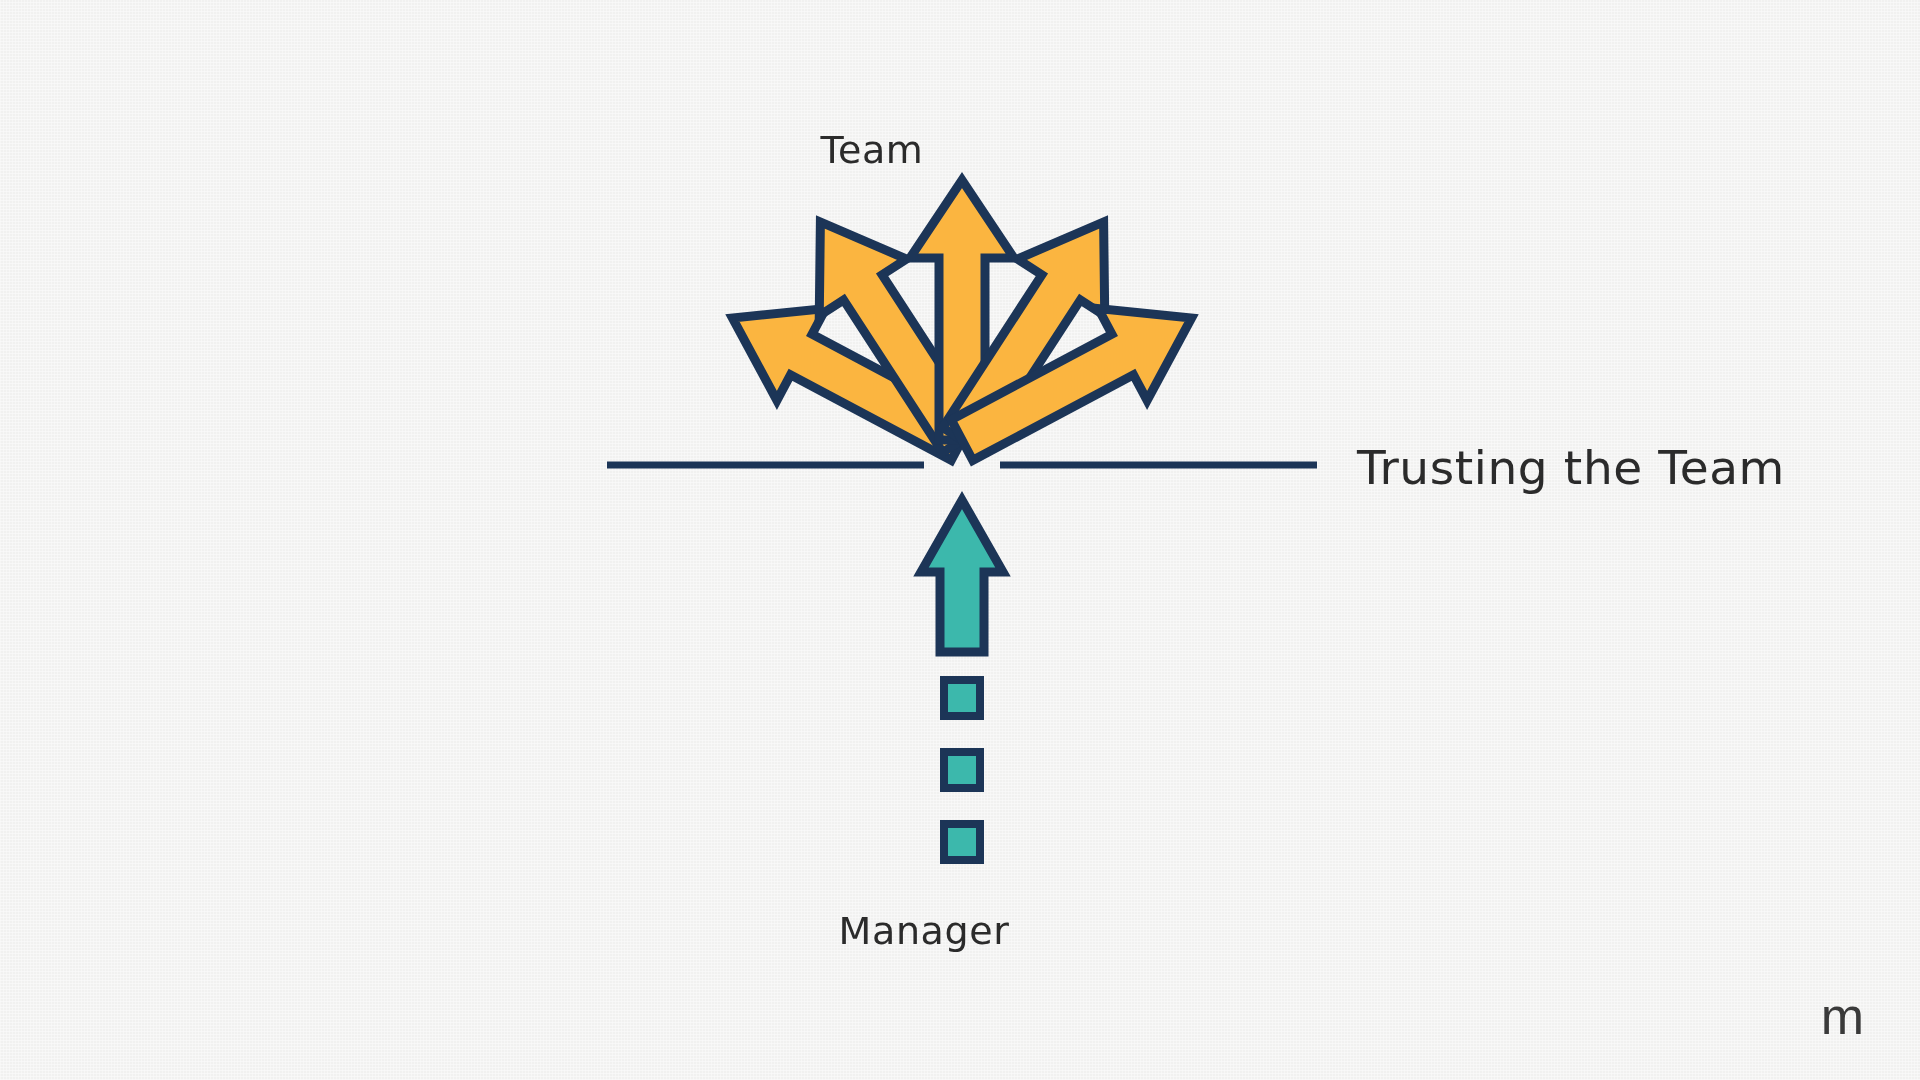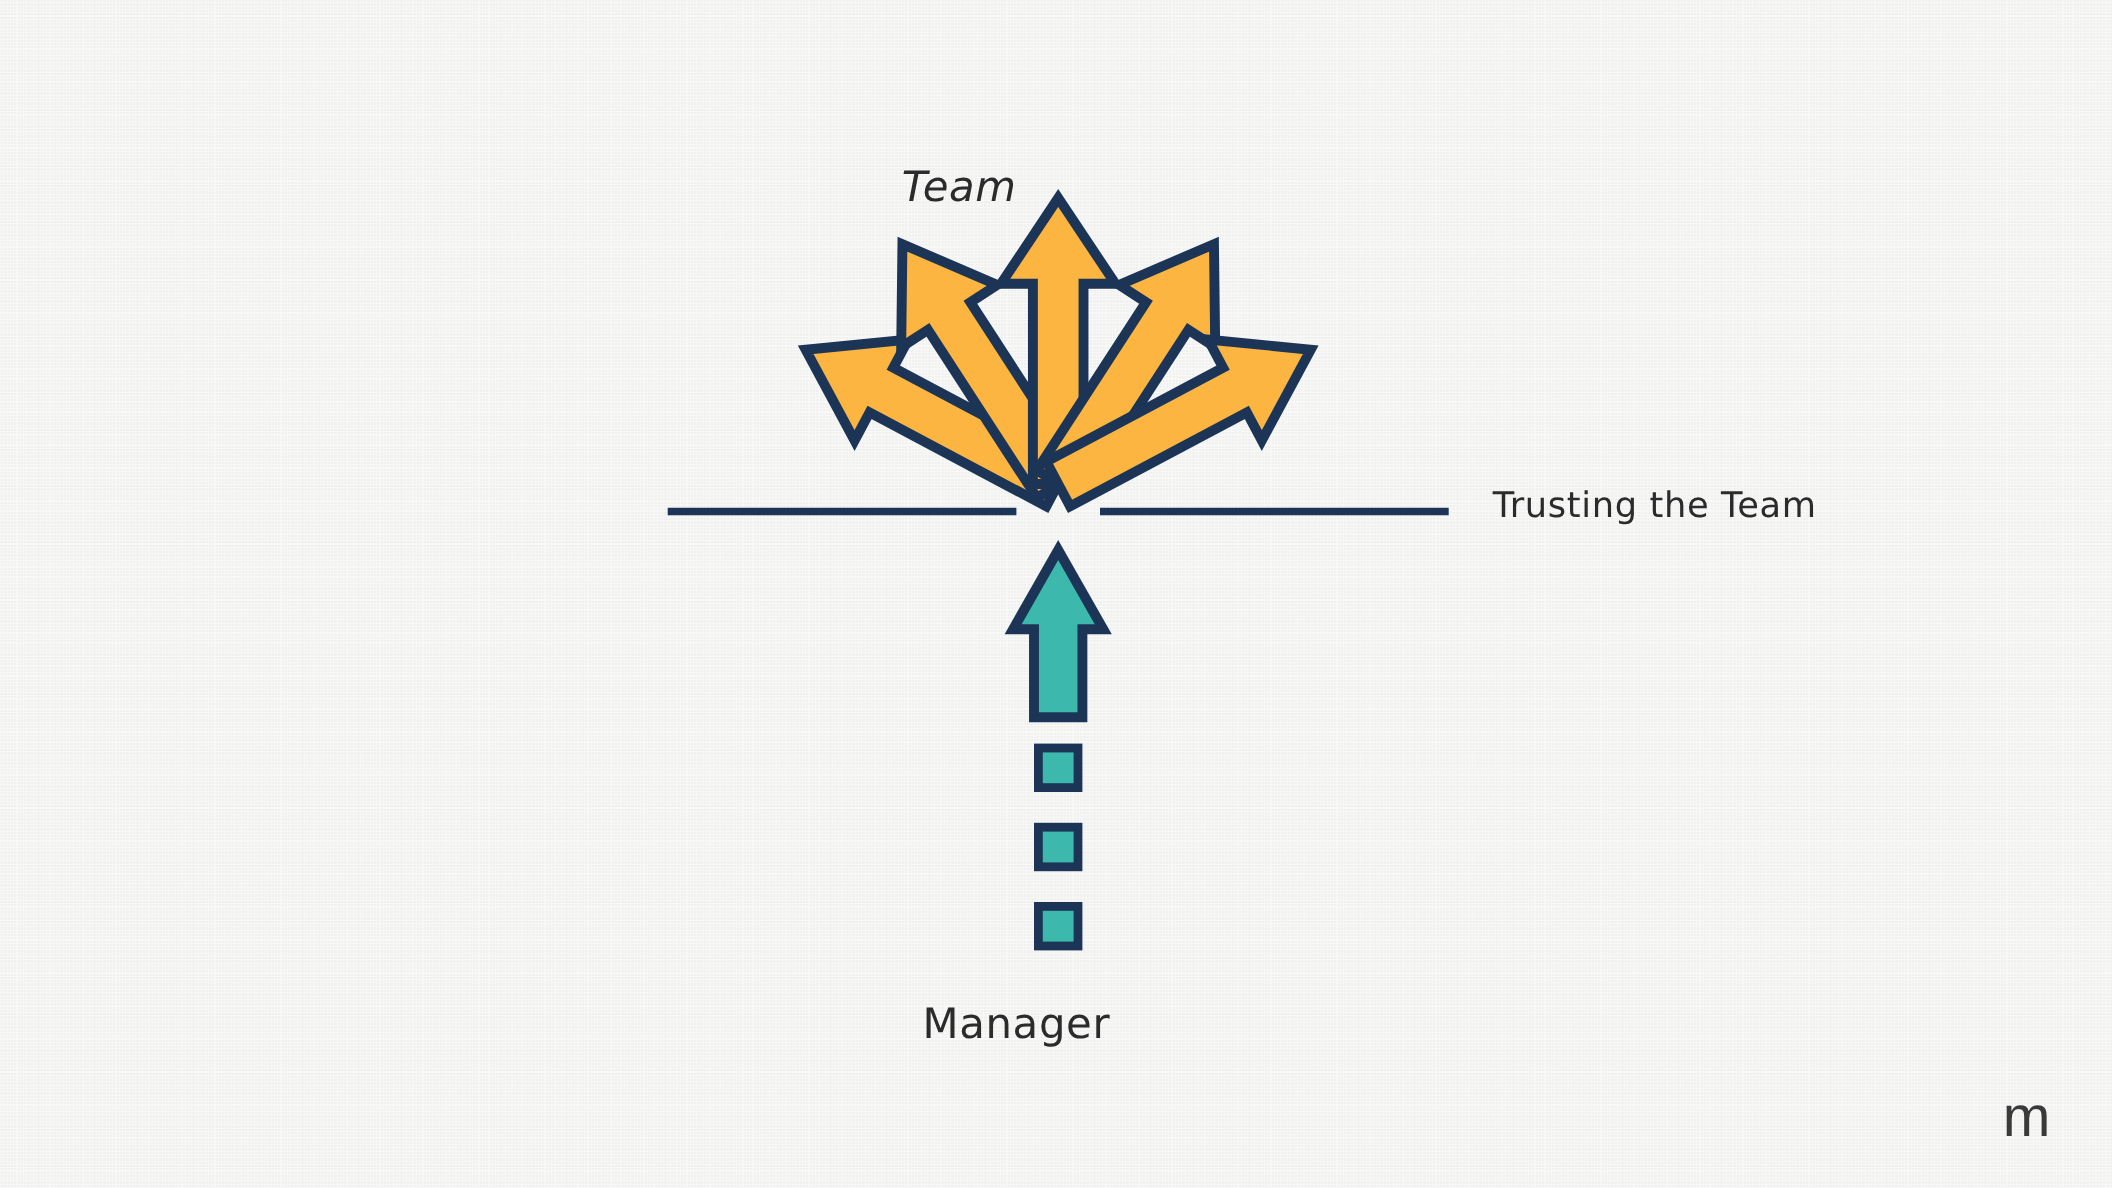--- a/index.html
+++ b/index.html
@@ -43,25 +43,24 @@
   .lbl {
     position: absolute;
     font-family: "DejaVu Sans", sans-serif;
     color: #2b2b2b;
     white-space: nowrap;
     letter-spacing: 0.6px;
   }
 
   #label-team {
     left: 0;
-    top: 148px;
+    top: 128px;
     width: 1816px;
     text-align: center;
     font-size: 38px;
-    font-style: italic;
   }
   
   #label-team-inner {
     display: inline-block;
     transform: translateX(-36px);
   }
 
   #label-manager {
     left: 0;
     top: 885px;
@@ -71,21 +70,21 @@
     margin-top: 24px;
   }
   #label-manager-inner {
     display: inline-block;
     transform: translateX(-36px);
   }
 
   #label-trusting {
     left: 1357px;
     top: 440px;
-    font-size: 32px;
+    font-size: 47px;
   }
 
   #watermark {
     position: absolute;
     right: 56px;
     bottom: 38px;
     font-size: 52px;
     line-height: 1;
     color: #3a3a3a;
     font-family: "Liberation Sans", sans-serif;

